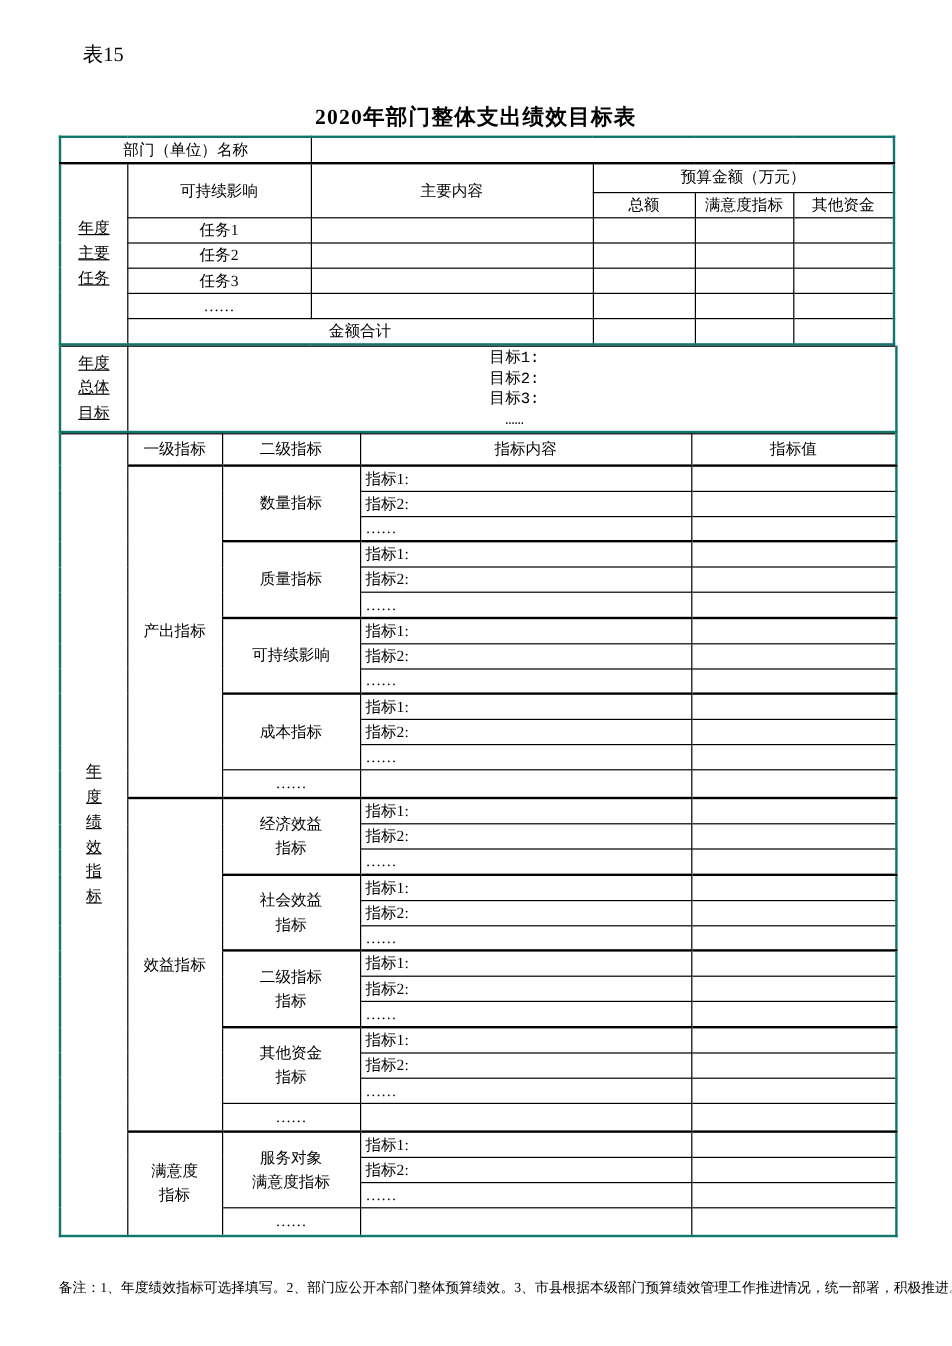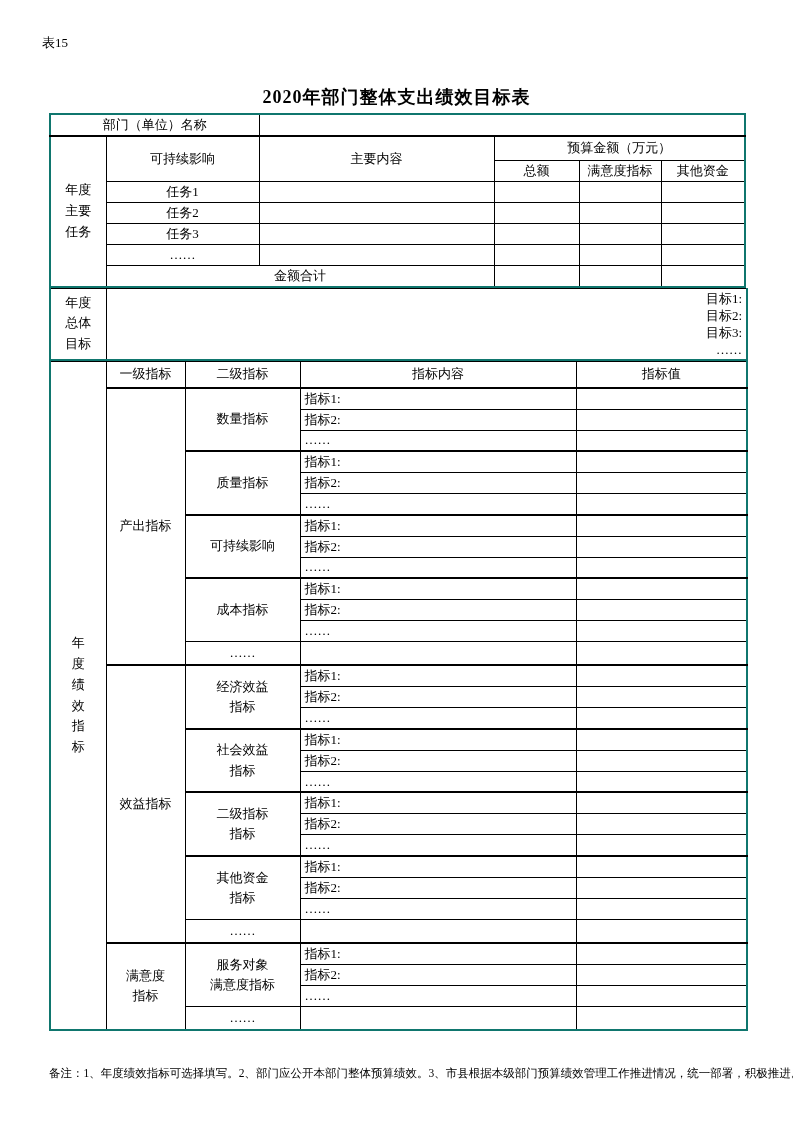--- a/index.html
+++ b/index.html
@@ -5,22 +5,22 @@
   * { margin: 0; padding: 0; box-sizing: border-box; }
   html, body { background: #ffffff; }
   body {
     width: 793px; height: 1122px;
     position: relative;
     font-family: "Liberation Serif", "DejaVu Serif", serif;
     color: #000;
     overflow: hidden;
   }
   .page-tag {
-    position: absolute; left: 42px; top: 34px;
-    font-size: 13px;
+    position: absolute; left: 69px; top: 34px;
+    font-size: 17px;
   }
   .page-title {
     position: absolute; left: 0; right: 0; top: 56px;
     text-align: center;
     font-size: 18px; font-weight: bold;
     letter-spacing: 1px;
     margin-top: 29px;
   }
   .form-wrap {
     position: absolute; left: 49px; top: 113px; width: 697px;
@@ -37,27 +37,27 @@
     font-size: 13px;
     text-align: center;
     vertical-align: middle;
     padding: 1px 4px;
     overflow: hidden;
   }
   .t-sec td.bb2 { border-bottom-width: 2px; }
   .t-sec td.bt2 { border-top-width: 2px; }
   .t-sec td.left { text-align: left; padding-left: 4px; }
   .t-sec td.prewrap { white-space: pre-line; line-height: 1.55; }
-  .t-sec td.vlabel { white-space: pre-line; line-height: 1.6; }
+  .t-sec td.vlabel { white-space: pre-line; line-height: 1.6; text-decoration: underline; }
   #tbl-tasks tr { height: 21px; }
   #tbl-tasks tr.hdr-row { height: 24px; }
   #tbl-tasks tr.dept-row { height: 22px; }
   #tbl-goals td.goal-content {
-    height: 58px; text-align: right; vertical-align: middle;
-    padding-left: 9px; white-space: pre-line; line-height: 1.32;
+    height: 58px; text-align: center; vertical-align: middle;
+    padding-left: 9px; white-space: pre-line; line-height: 1.32; font-family: Liberation Mono, monospace;
   }
   #tbl-ind tr { height: 21px; }
   #tbl-ind tr.hdr-row { height: 26px; }
   .footer-note {
     position: absolute; left: 49px; top: 1066px;
     font-size: 11.5px; white-space: nowrap;
   }
 </style>
 </head>
 <body>

